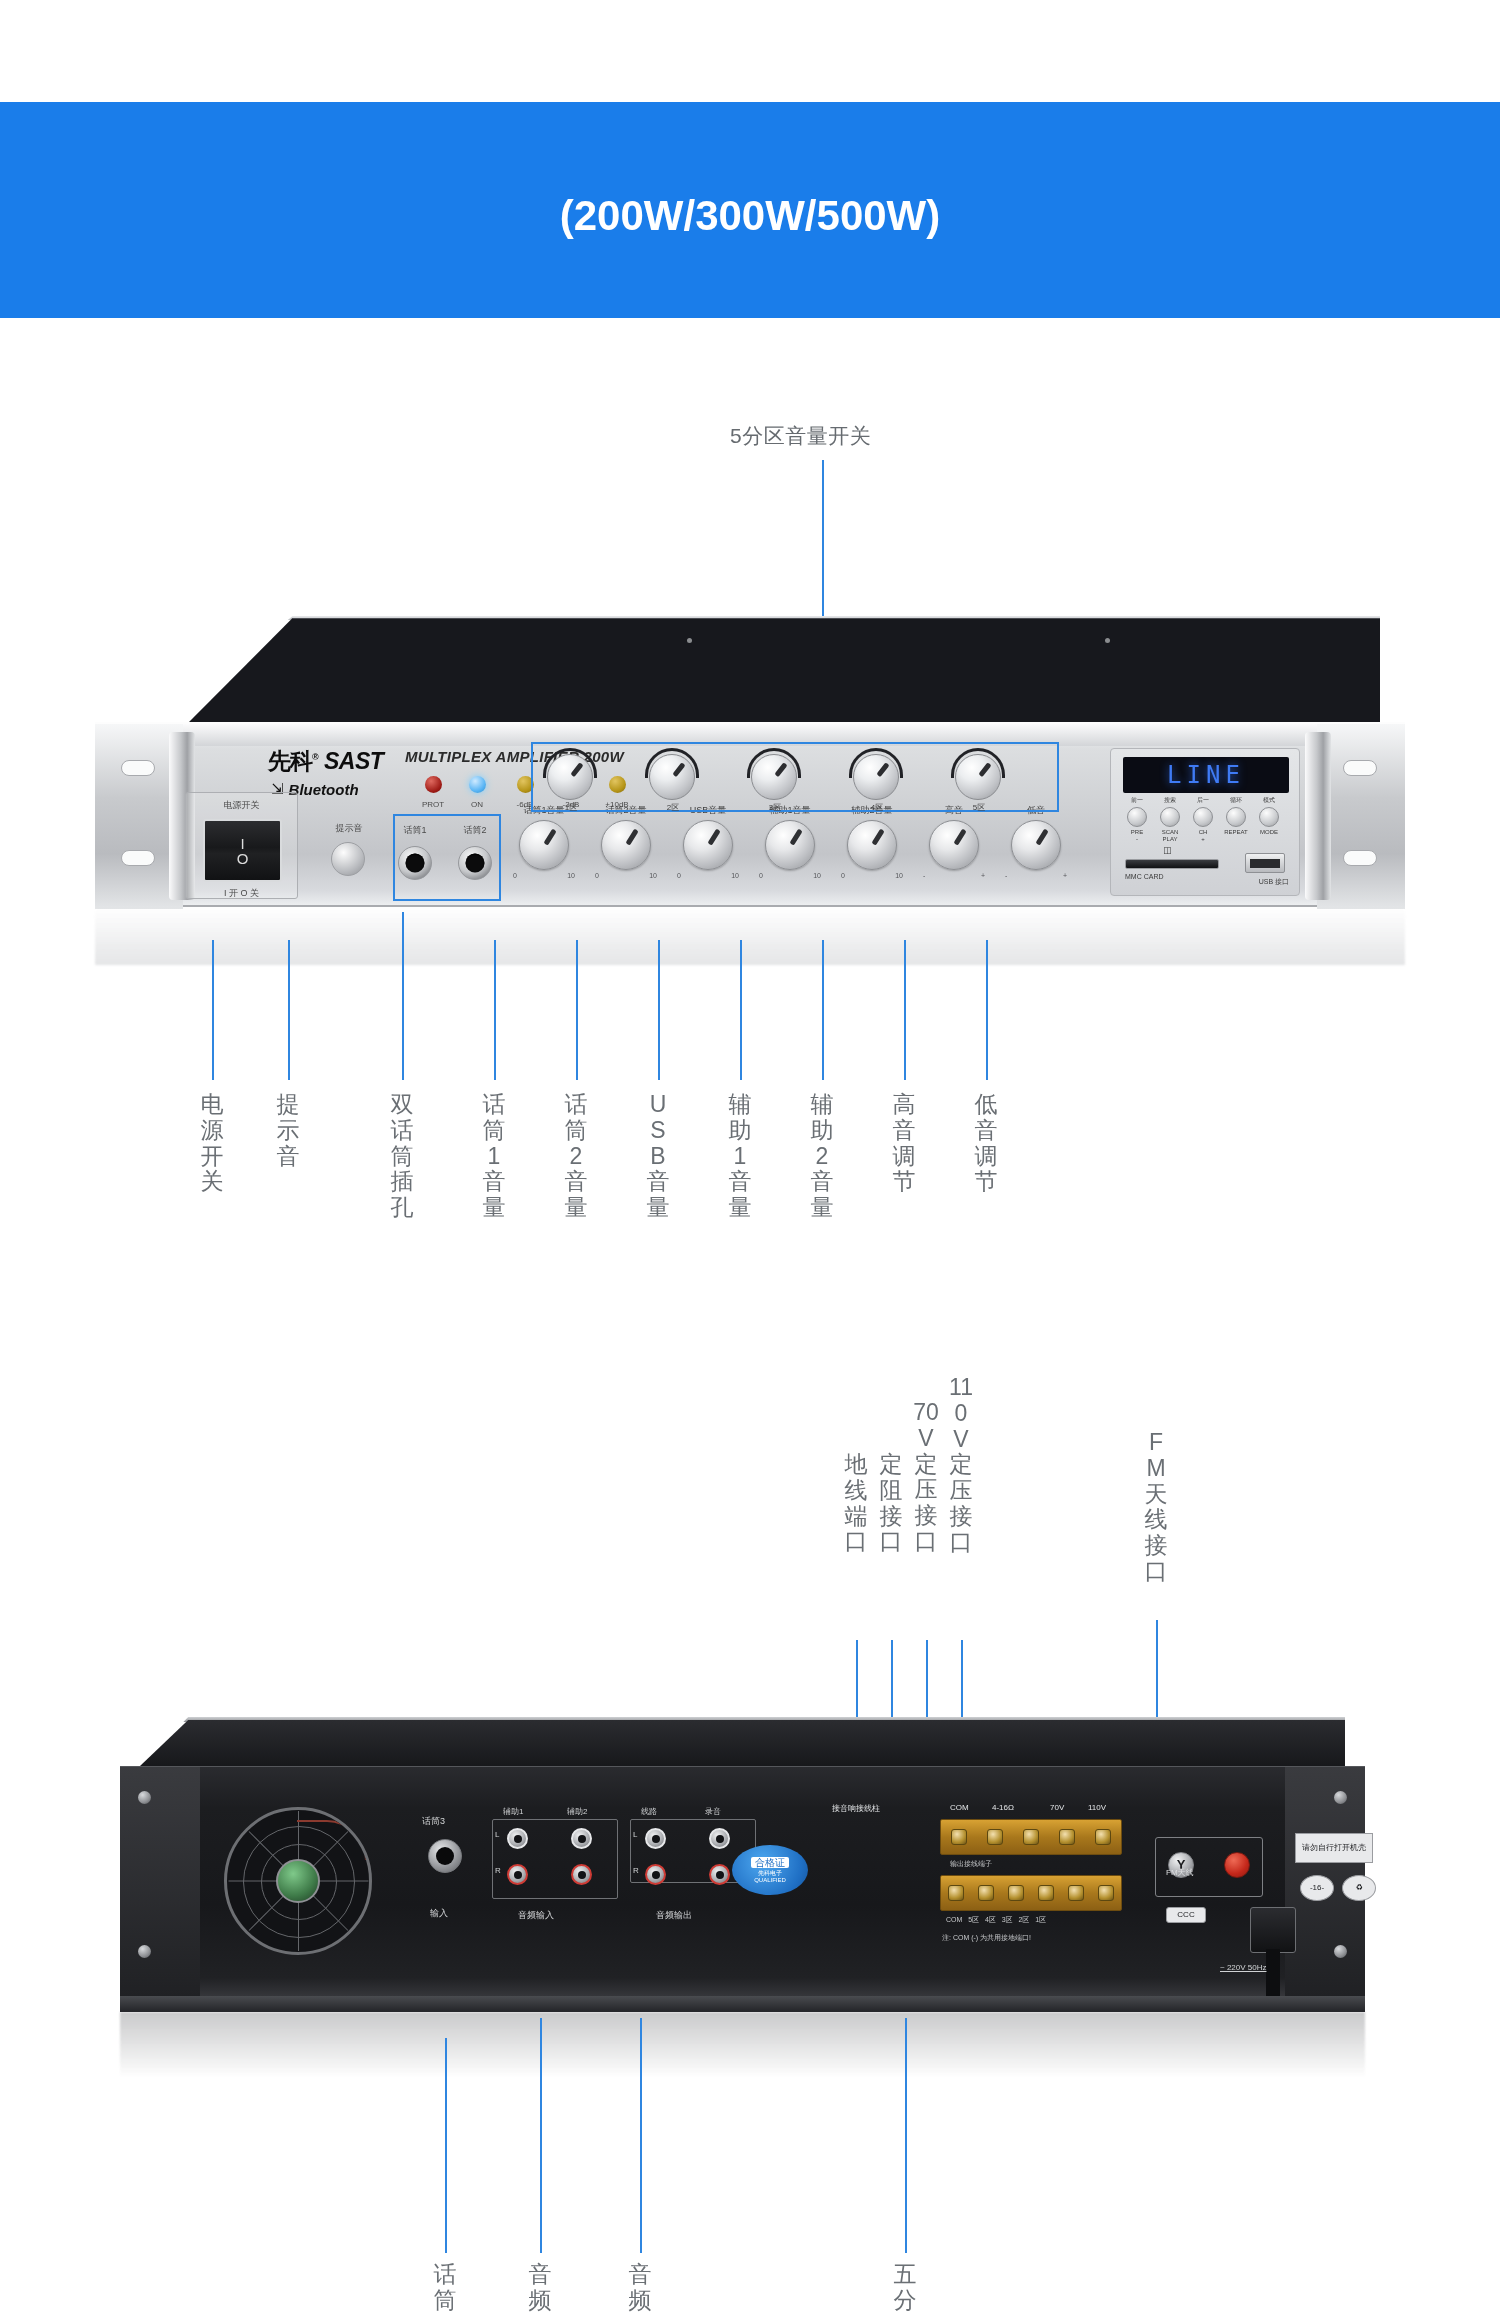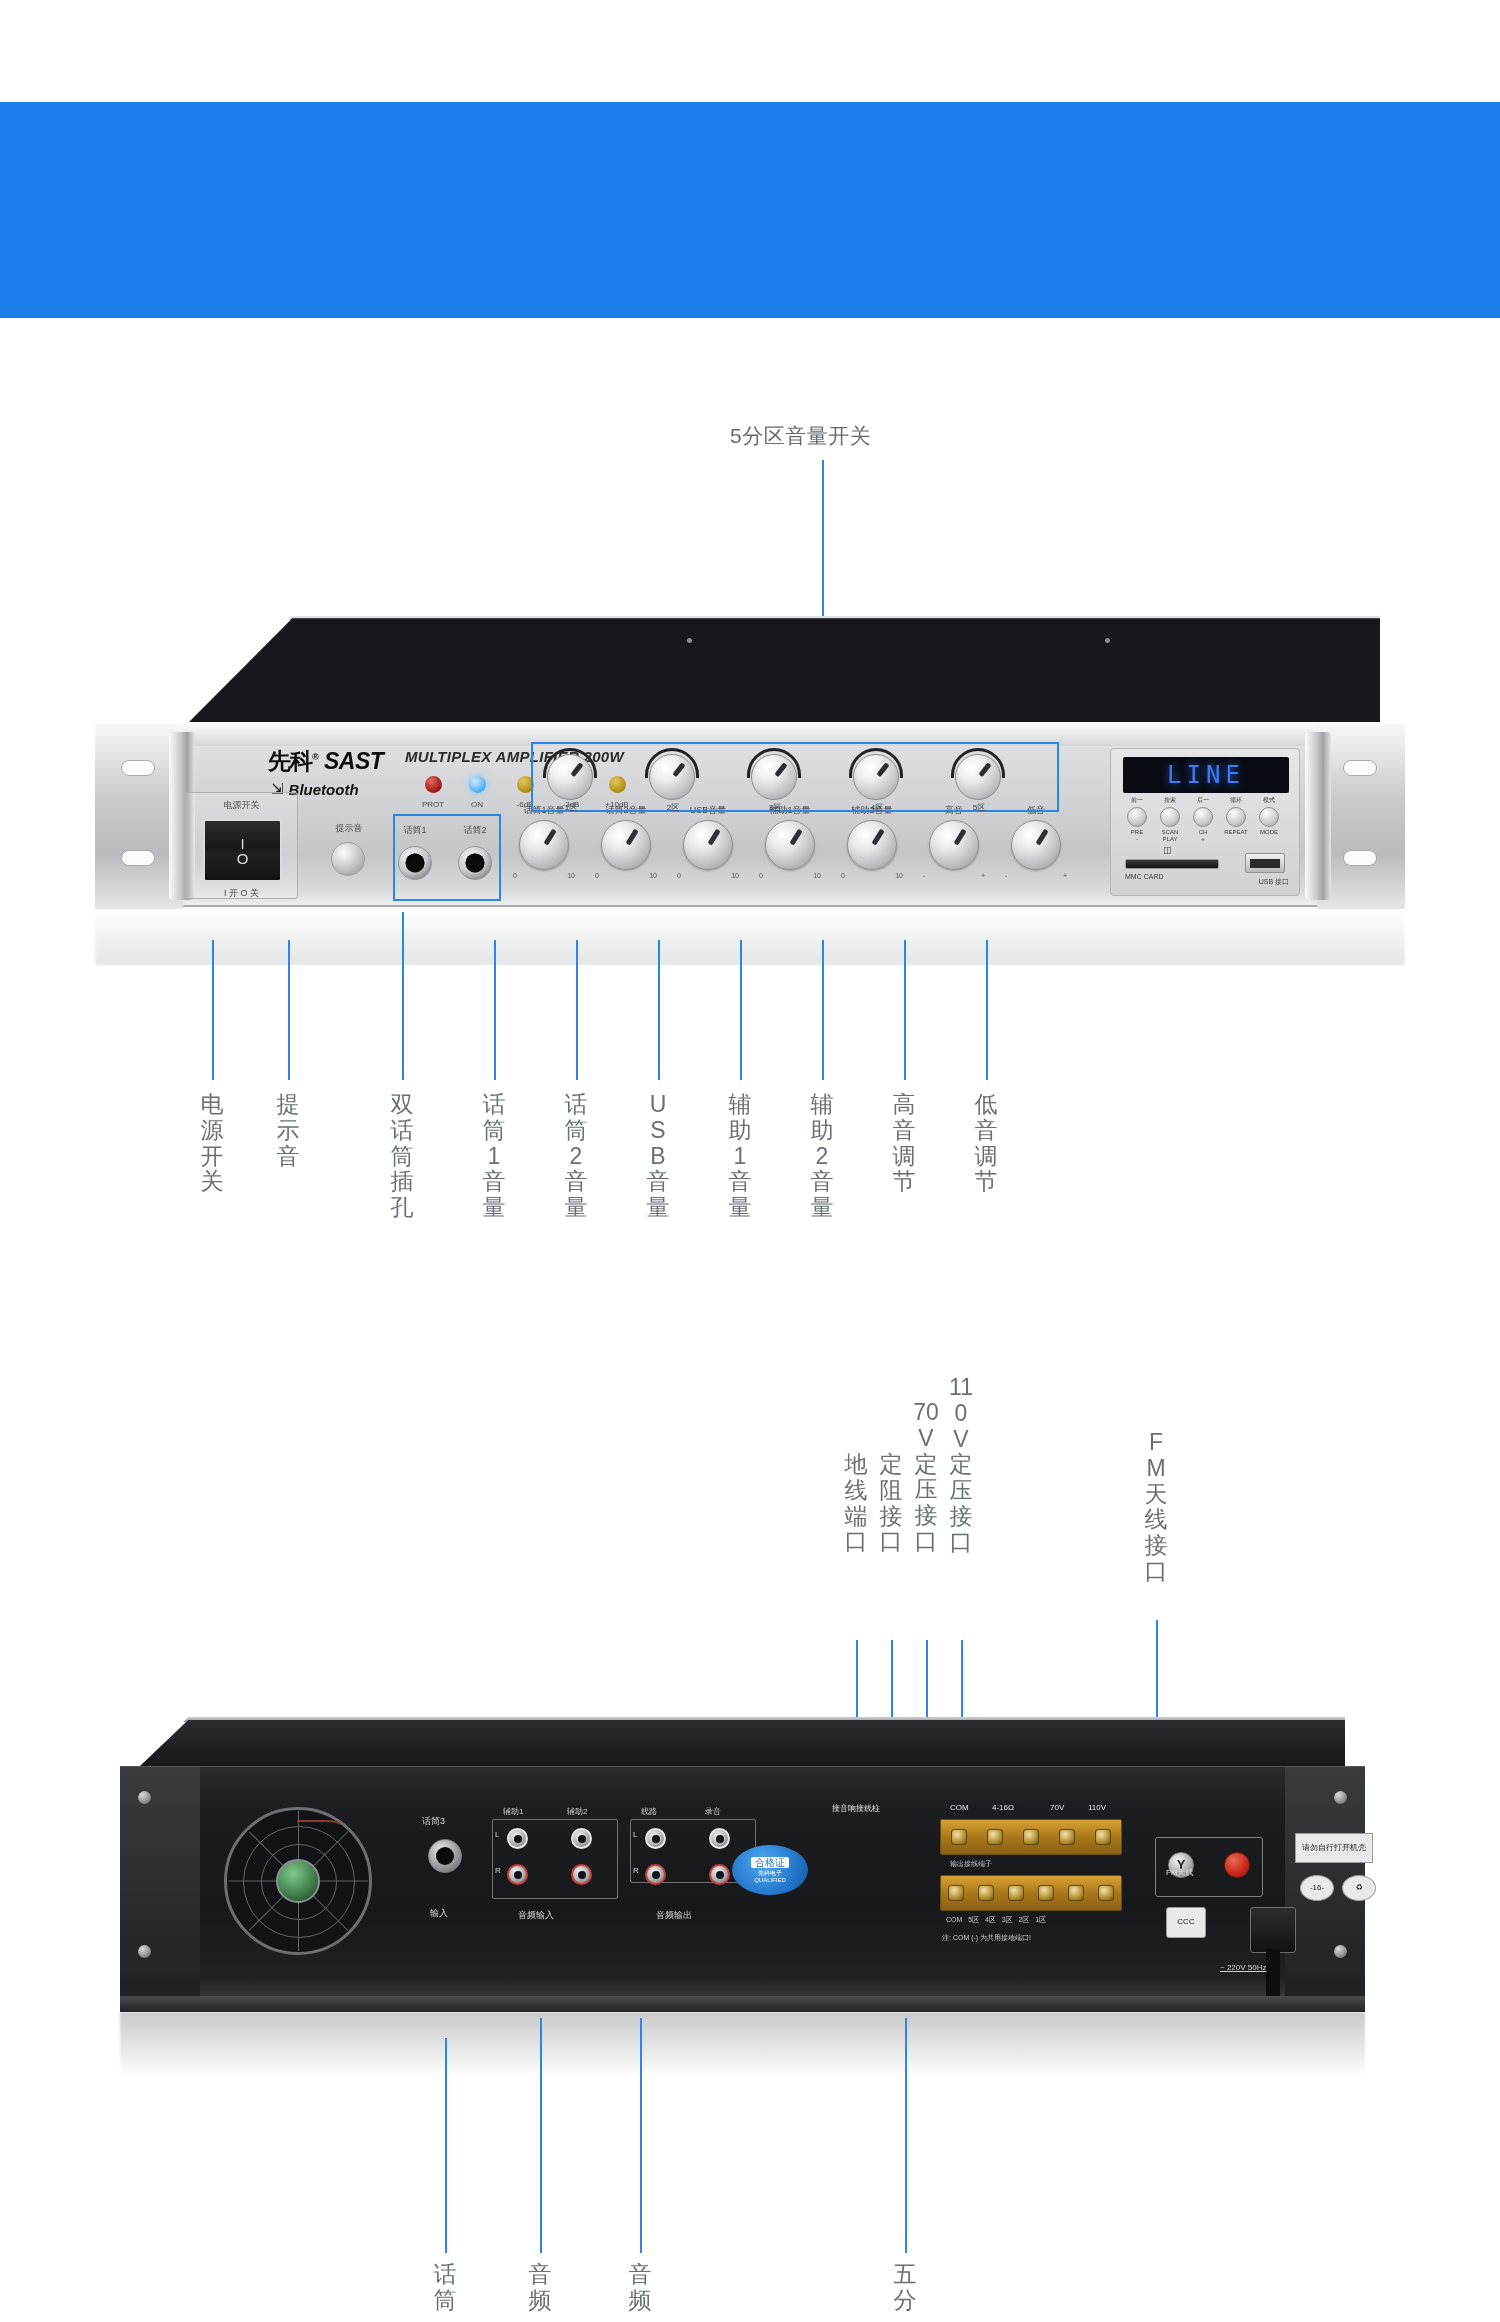--- a/index.html
+++ b/index.html
@@ -522,20 +522,21 @@
     width: 1245px; height: 66px;
     background: linear-gradient(180deg, rgba(60,62,66,0.5), rgba(255,255,255,0));
     filter: blur(1px);
     opacity: 0.55;
   }
 </style>
 </head>
 <body>
 
 <div id="banner">
+  <div id="banner-subtitle">(200W/300W/500W)</div>
 </div>
 
 <div class="callout-label" style="left:730px; top:422px;">5分区音量开关</div>
 <div class="lead-line" style="left:822px; top:460px; height:282px;"></div>
 
 <div id="front-unit">
 
   <div id="front-top-edge"></div>
   <div id="front-top">
     <div class="top-screw" style="left:42%;"></div>
@@ -858,21 +859,21 @@
     </div>
     <div class="term-sub" style="left:822px; top:166px;">注: COM (-) 为共用接地端口!</div>
 
     <div id="fm-block">
       <div id="fm-jack"></div>
       <div id="fm-red"></div>
       <div id="fm-cap">FM天线</div>
     </div>
 
     <div class="cert" style="left:1175px; top:66px; width:78px; height:30px;">请勿自行打开机壳</div>
-    <div class="cert" style="left:1046px; top:140px; width:40px; height:31px; border-radius:3px;">CCC</div>
+    <div class="cert" style="left:1046px; top:140px; width:40px; height:16px; border-radius:3px;">CCC</div>
     <div class="cert" style="left:1180px; top:108px; width:34px; height:26px; border-radius:50%;">-16-</div>
     <div class="cert" style="left:1222px; top:108px; width:34px; height:26px; border-radius:50%;">♻</div>
 
     <div id="power-socket"></div>
     <div id="power-cord"></div>
     <div id="mains-cap">~ 220V  50Hz</div>
   </div>
 
   <div id="rear-bottom-strip"></div>
   <div id="rear-reflection"></div>

